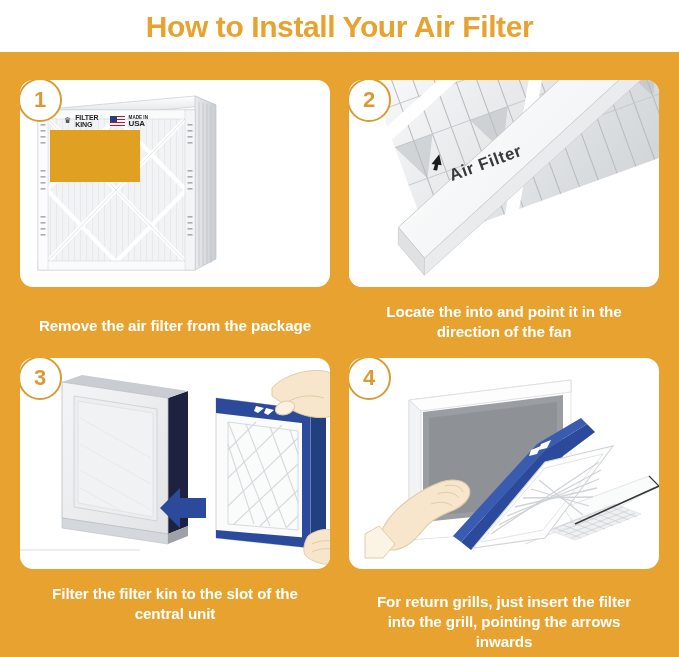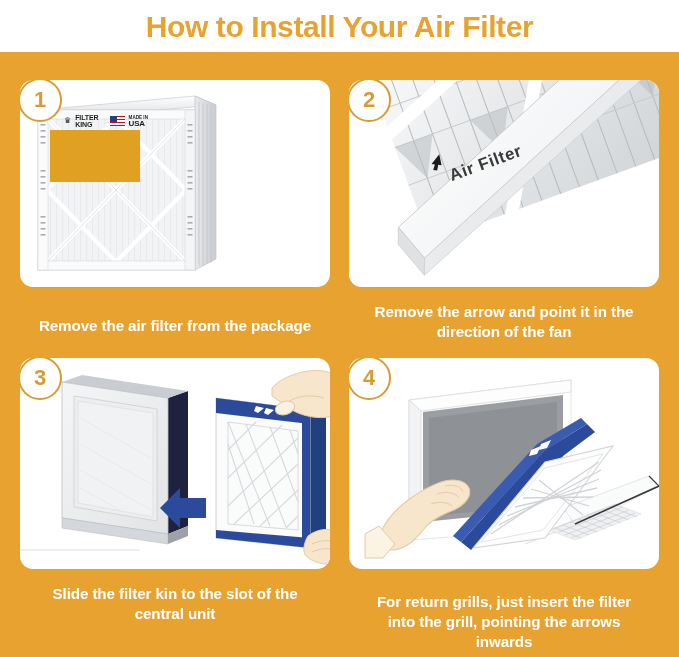--- a/index.html
+++ b/index.html
@@ -303,21 +303,21 @@
           </svg>
         </div>
         <div style="position:absolute; left:98px; top:88px; font-size:17px; font-weight:bold; color:#3a3a3a;
                     transform:rotate(-20deg); transform-origin:left top; letter-spacing:0.6px; line-height:1;">Air Filter</div>
 
         <div class="badge">
           <span>2</span>
         </div>
       </div>
 
-      <div class="caption" style="top:222px; padding:0 20px; box-sizing:border-box;">Remove the arrow and point it in the direction of the fan</div>
+      <div class="caption" style="top:222px; padding:0 20px; box-sizing:border-box;">Locate the into and point it in the direction of the fan</div>
     </div>
 
     <div class="step" style="left:20px; top:306px; width:310px; height:300px;">
       <div class="card" style="width:310px; height:211px;">
         <div class="art">
           <svg viewBox="0 0 310 211" width="310" height="211">
             <defs>
               <linearGradient id="slotfront" x1="0" y1="0" x2="1" y2="1">
                 <stop offset="0%" stop-color="#f4f5f6"></stop>
                 <stop offset="100%" stop-color="#e2e4e6"></stop>
@@ -393,21 +393,21 @@
 
             <line x1="0" y1="192" x2="120" y2="192" stroke="#e6e8ea" stroke-width="1.4"></line>
           </svg>
         </div>
 
         <div class="badge">
           <span>3</span>
         </div>
       </div>
 
-      <div class="caption" style="top:226px; padding:0 18px; box-sizing:border-box;">Slide the filter kin to the slot of the central unit</div>
+      <div class="caption" style="top:226px; padding:0 18px; box-sizing:border-box;">Filter the filter kin to the slot of the central unit</div>
     </div>
 
     <div class="step" style="left:349px; top:306px; width:310px; height:300px;">
       <div class="card" style="width:310px; height:211px;">
         <div class="art">
           <svg viewBox="0 0 310 211" width="310" height="211">
 
             <polygon points="60,42 222,22 222,170 60,182" fill="#ffffff" stroke="#e3e5e7" stroke-width="1"></polygon>
 
             <polygon points="60,42 222,22 222,34 72,53" fill="#fdfdfd" stroke="#dcdee0" stroke-width="0.9"></polygon>

